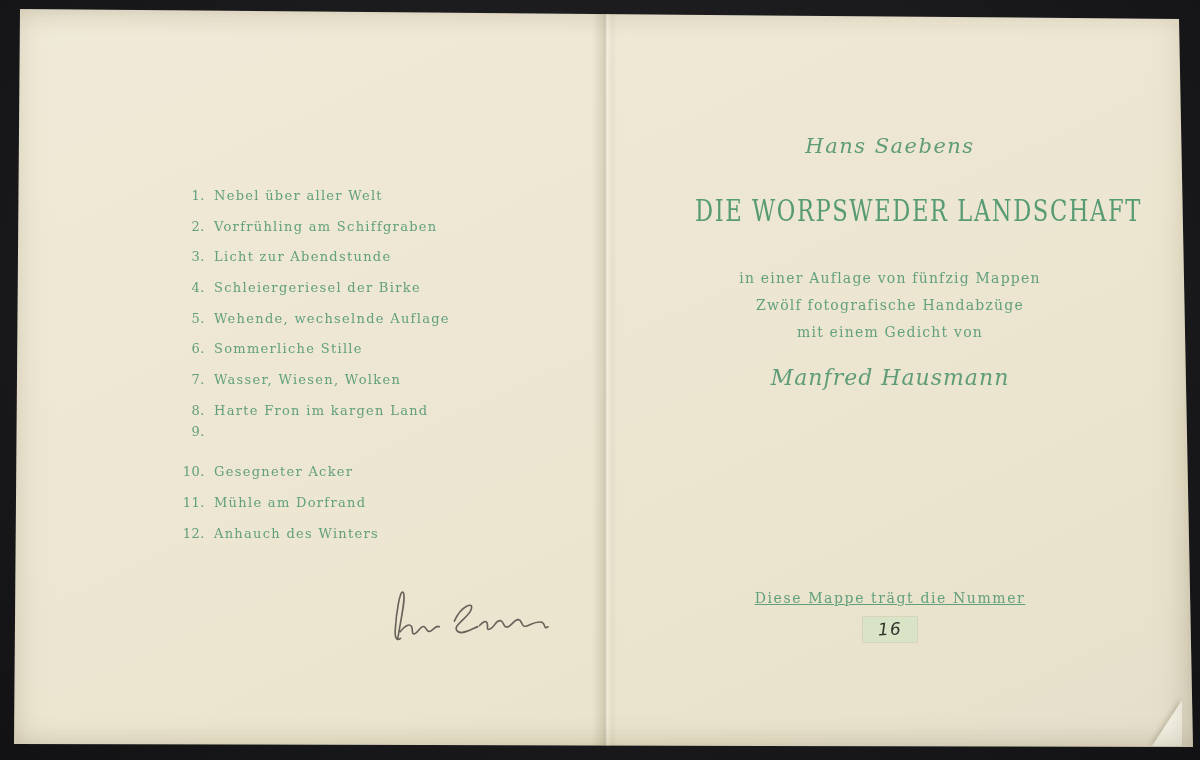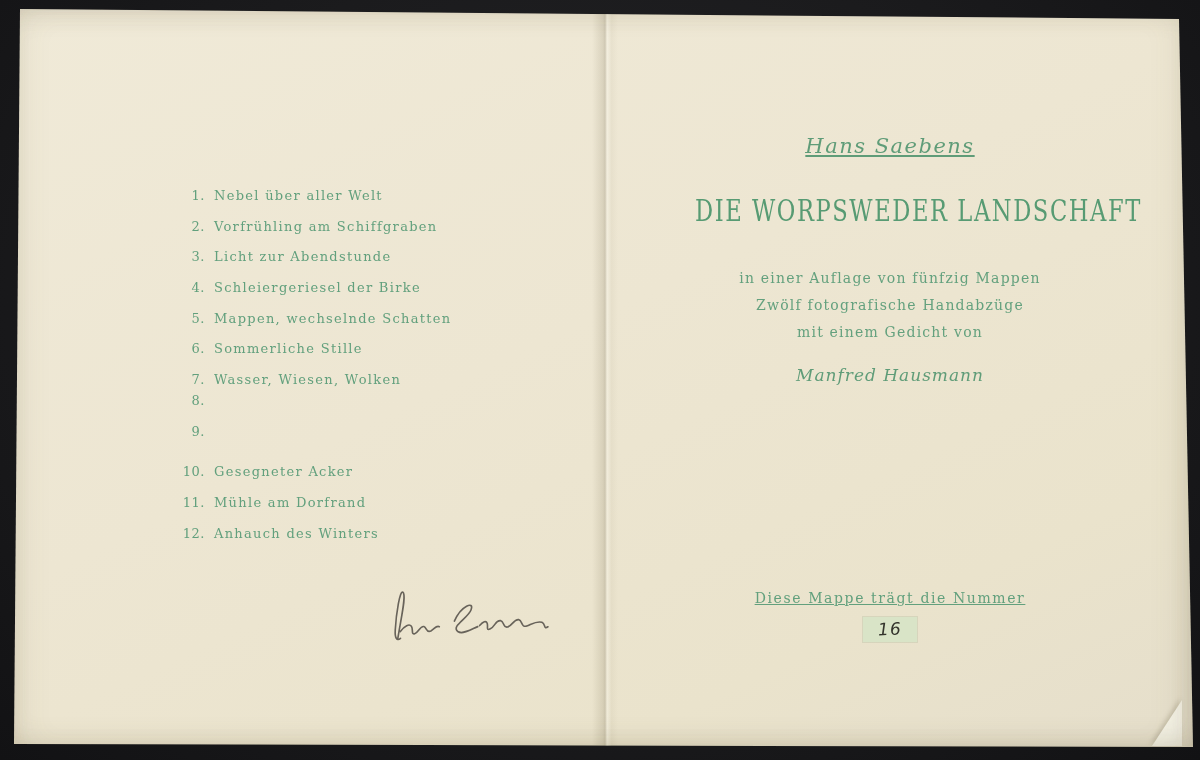--- a/index.html
+++ b/index.html
@@ -73,21 +73,21 @@
   .rp{position:absolute;left:640px;width:500px;text-align:center;color:#5f9c78;}
   .author{
     top:134px;font-style:italic;font-size:21px;letter-spacing:1.5px;color:#5f9c78;
   }
   .main-title{
     top:194px;font-size:29px;letter-spacing:2px;color:#579b73;
     transform:scaleX(.78);transform-origin:50% 50%;
     white-space:nowrap;
   }
   .subtitle{top:265px;font-size:14px;letter-spacing:1.2px;line-height:27px;color:#64a17e;}
-  .poet{top:365px;font-style:italic;font-size:17px;letter-spacing:1px;color:#5f9c78;}
+  .poet{top:365px;font-style:italic;font-size:22px;letter-spacing:1px;color:#5f9c78;}
   .edition-label{top:590px;font-size:14px;letter-spacing:1.6px;color:#62a07d;}
   .edition-box-wrap{top:617px;}
   .edition-box{
     display:inline-block;
     background:#d9e4c7;
     padding:2px 15px 3px 15px;
     box-shadow:0 0 0 1px rgba(160,170,140,.25);
   }
   .edition-number{
     font-family:"DejaVu Sans","Liberation Sans",sans-serif;
@@ -116,32 +116,33 @@
       <li class="plate-row">
         <span class="plate-num">3.</span>
         <span class="plate-title">Licht zur Abendstunde</span>
       </li>
       <li class="plate-row">
         <span class="plate-num">4.</span>
         <span class="plate-title">Schleiergeriesel der Birke</span>
       </li>
       <li class="plate-row">
         <span class="plate-num">5.</span>
-        <span class="plate-title">Mappen, wechselnde Schatten</span>
+        <span class="plate-title">Wehende, wechselnde Auflage</span>
       </li>
       <li class="plate-row">
         <span class="plate-num">6.</span>
         <span class="plate-title">Sommerliche Stille</span>
       </li>
       <li class="plate-row">
         <span class="plate-num">7.</span>
         <span class="plate-title">Wasser, Wiesen, Wolken</span>
       </li>
       <li class="plate-row">
         <span class="plate-num">8.</span>
+        <span class="plate-title">Harte Fron im kargen Land</span>
       </li>
       <li class="plate-row">
         <span class="plate-num">9.</span>
       </li>
       <li class="plate-row">
         <span class="plate-num">10.</span>
         <span class="plate-title">Gesegneter Acker</span>
       </li>
       <li class="plate-row">
         <span class="plate-num">11.</span>
@@ -153,21 +154,21 @@
       </li>
     </ol>
 
     <svg class="signature" viewBox="0 0 180 75" role="img" aria-label="Hans Saebens">
       <path d="M14,58 C18,38 26,12 22,9 C19,7 14,30 12,48 C11,56 13,60 17,57"></path>
       <path d="M17,50 C22,44 27,42 29,45 C31,48 28,54 32,53 C36,52 38,45 42,46 C45,47 44,53 49,51 C53,49 55,45 58,47"></path>
       <path d="M74,42 C82,26 96,22 92,31 C88,40 70,47 77,53 C82,57 92,51 98,49"></path>
       <path d="M100,48 C104,44 107,43 108,46 C109,50 106,54 111,52 C116,50 117,43 122,44 C126,45 124,52 129,51 C134,50 136,43 141,44 C145,45 143,53 149,51 C155,49 160,46 165,48 C169,50 166,56 171,53"></path>
     </svg>
 
-    <div class="rp author" style="position:absolute;text-decoration:underline;">Hans Saebens</div>
+    <div class="rp author" style="position:absolute;">Hans Saebens</div>
 
     <div class="rp main-title" style="position:absolute;">DIE WORPSWEDER LANDSCHAFT</div>
 
     <div class="rp subtitle" style="position:absolute;">
       <div>in einer Auflage von fünfzig Mappen</div>
       <div>Zwölf fotografische Handabzüge</div>
       <div>mit einem Gedicht von</div>
     </div>
 
     <div class="rp poet" style="position:absolute;">Manfred Hausmann</div>

